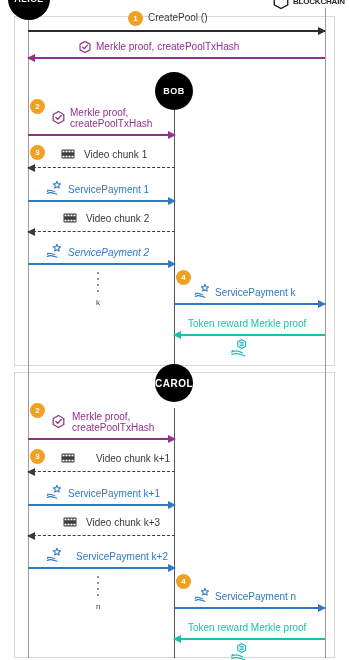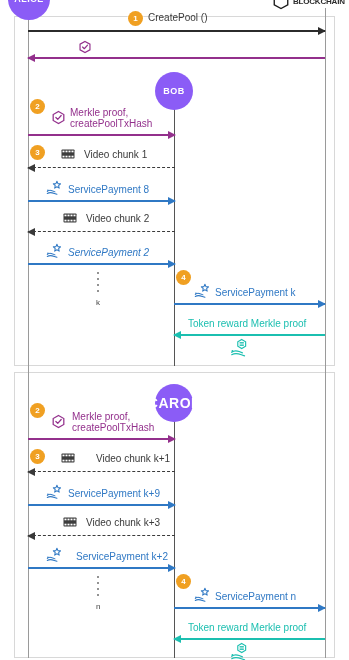--- a/index.html
+++ b/index.html
@@ -15,21 +15,21 @@
     width: 349px;
     height: 660px;
     overflow: hidden;
     background: #ffffff;
   }
 
   
   .actor-circle {
     position: absolute;
     border-radius: 50%;
-    background: #8b5cf6;
+    background: #000000;
     color: #ffffff;
     display: flex;
     align-items: center;
     justify-content: center;
     font-weight: bold;
     letter-spacing: 0.5px;
     z-index: 6;
   }
   .actor-alice {
     left: 8px;
@@ -40,24 +40,24 @@
   }
   .actor-bob {
     left: 155px;
     top: 72px;
     width: 38px;
     height: 38px;
     font-size: 9px;
   }
   .actor-carol {
     left: 155px;
-    top: 384px;
+    top: 364px;
     width: 38px;
     height: 38px;
-    font-size: 14px;
+    font-size: 10px;
   }
   .blockchain-header {
     position: absolute;
     left: 272px;
     top: -10px;
     width: 76px;
     height: 22px;
     display: flex;
     align-items: center;
     gap: 3px;
@@ -210,20 +210,21 @@
   </div>
   <div class="msg-label" style="left:148px; top:13px; color:#3a3a3a;">CreatePool ()</div>
   <div class="msg solid" style="left:28px; top:30px; width:297px; color:#2b2b2b;">
     <span class="arrowhead right"></span>
   </div>
 
   <svg class="icon" width="14" height="14" viewBox="0 0 24 24" style="left:78px; top:40px;">
     <polygon points="12,2.5 20.5,7.2 20.5,16.8 12,21.5 3.5,16.8 3.5,7.2" fill="none" stroke="#93308c" stroke-width="2"></polygon>
     <polyline points="7.8,12 10.8,15 16.3,8.8" fill="none" stroke="#93308c" stroke-width="2" stroke-linecap="round" stroke-linejoin="round"></polyline>
   </svg>
+  <div class="msg-label" style="left:96px; top:42px; color:#93308c;">Merkle proof, createPoolTxHash</div>
   <div class="msg solid" style="left:28px; top:57px; width:297px; color:#93308c;">
     <span class="arrowhead left"></span>
   </div>
 
   <div class="step-badge" style="left:30px; top:99px;">
     <span>2</span>
   </div>
   <svg class="icon" width="15" height="15" viewBox="0 0 24 24" style="left:51px; top:110px;">
     <polygon points="12,2.5 20.5,7.2 20.5,16.8 12,21.5 3.5,16.8 3.5,7.2" fill="none" stroke="#93308c" stroke-width="2"></polygon>
     <polyline points="7.8,12 10.8,15 16.3,8.8" fill="none" stroke="#93308c" stroke-width="2" stroke-linecap="round" stroke-linejoin="round"></polyline>
@@ -252,21 +253,21 @@
   <div class="msg dashed" style="left:28px; top:167px; width:147px; color:#3a3a3a;">
     <span class="arrowhead left"></span>
   </div>
 
   <svg class="icon" width="18" height="16" viewBox="0 0 28 24" style="left:46px; top:180px;">
     <polygon points="17,1.5 18.6,5.2 22.6,5.6 19.6,8.3 20.5,12.2 17,10.1 13.5,12.2 14.4,8.3 11.4,5.6 15.4,5.2" fill="none" stroke="#2f78c4" stroke-width="1.6" stroke-linejoin="round"></polygon>
     <path d="M2,17.5 C4,15 7,15 9.6,16.2 L14,18" fill="none" stroke="#2f78c4" stroke-width="1.6" stroke-linecap="round"></path>
     <path d="M2,20.5 C5,18.6 9,19 13,20.4 L17,21.8" fill="none" stroke="#2f78c4" stroke-width="1.6" stroke-linecap="round"></path>
     <circle cx="3" cy="15.5" r="1.3" fill="#2f78c4"></circle>
   </svg>
-  <div class="msg-label" style="left:68px; top:185px; color:#2f78c4;">ServicePayment 8</div>
+  <div class="msg-label" style="left:68px; top:185px; color:#2f78c4;">ServicePayment 1</div>
   <div class="msg solid" style="left:28px; top:200px; width:147px; color:#2f78c4;">
     <span class="arrowhead right"></span>
   </div>
 
   <svg class="icon" width="14" height="12" viewBox="0 0 28 22" style="left:63px; top:212px;">
     <rect x="1" y="2" width="26" height="18" rx="1.5" fill="#3d3d3d"></rect>
     <rect x="3" y="4.2" width="4" height="3.4" fill="#ffffff"></rect>
     <rect x="9" y="4.2" width="4" height="3.4" fill="#ffffff"></rect>
     <rect x="15" y="4.2" width="4" height="3.4" fill="#ffffff"></rect>
     <rect x="21" y="4.2" width="4" height="3.4" fill="#ffffff"></rect>
@@ -356,21 +357,21 @@
   <div class="msg dashed" style="left:28px; top:471px; width:147px; color:#3a3a3a;">
     <span class="arrowhead left"></span>
   </div>
 
   <svg class="icon" width="18" height="16" viewBox="0 0 28 24" style="left:46px; top:484px;">
     <polygon points="17,1.5 18.6,5.2 22.6,5.6 19.6,8.3 20.5,12.2 17,10.1 13.5,12.2 14.4,8.3 11.4,5.6 15.4,5.2" fill="none" stroke="#2f78c4" stroke-width="1.6" stroke-linejoin="round"></polygon>
     <path d="M2,17.5 C4,15 7,15 9.6,16.2 L14,18" fill="none" stroke="#2f78c4" stroke-width="1.6" stroke-linecap="round"></path>
     <path d="M2,20.5 C5,18.6 9,19 13,20.4 L17,21.8" fill="none" stroke="#2f78c4" stroke-width="1.6" stroke-linecap="round"></path>
     <circle cx="3" cy="15.5" r="1.3" fill="#2f78c4"></circle>
   </svg>
-  <div class="msg-label" style="left:68px; top:489px; color:#2f78c4;">ServicePayment k+9</div>
+  <div class="msg-label" style="left:68px; top:489px; color:#2f78c4;">ServicePayment k+1</div>
   <div class="msg solid" style="left:28px; top:504px; width:147px; color:#2f78c4;">
     <span class="arrowhead right"></span>
   </div>
 
   <svg class="icon" width="14" height="12" viewBox="0 0 28 22" style="left:63px; top:516px;">
     <rect x="1" y="2" width="26" height="18" rx="1.5" fill="#3d3d3d"></rect>
     <rect x="3" y="4.2" width="4" height="3.4" fill="#ffffff"></rect>
     <rect x="9" y="4.2" width="4" height="3.4" fill="#ffffff"></rect>
     <rect x="15" y="4.2" width="4" height="3.4" fill="#ffffff"></rect>
     <rect x="21" y="4.2" width="4" height="3.4" fill="#ffffff"></rect>

